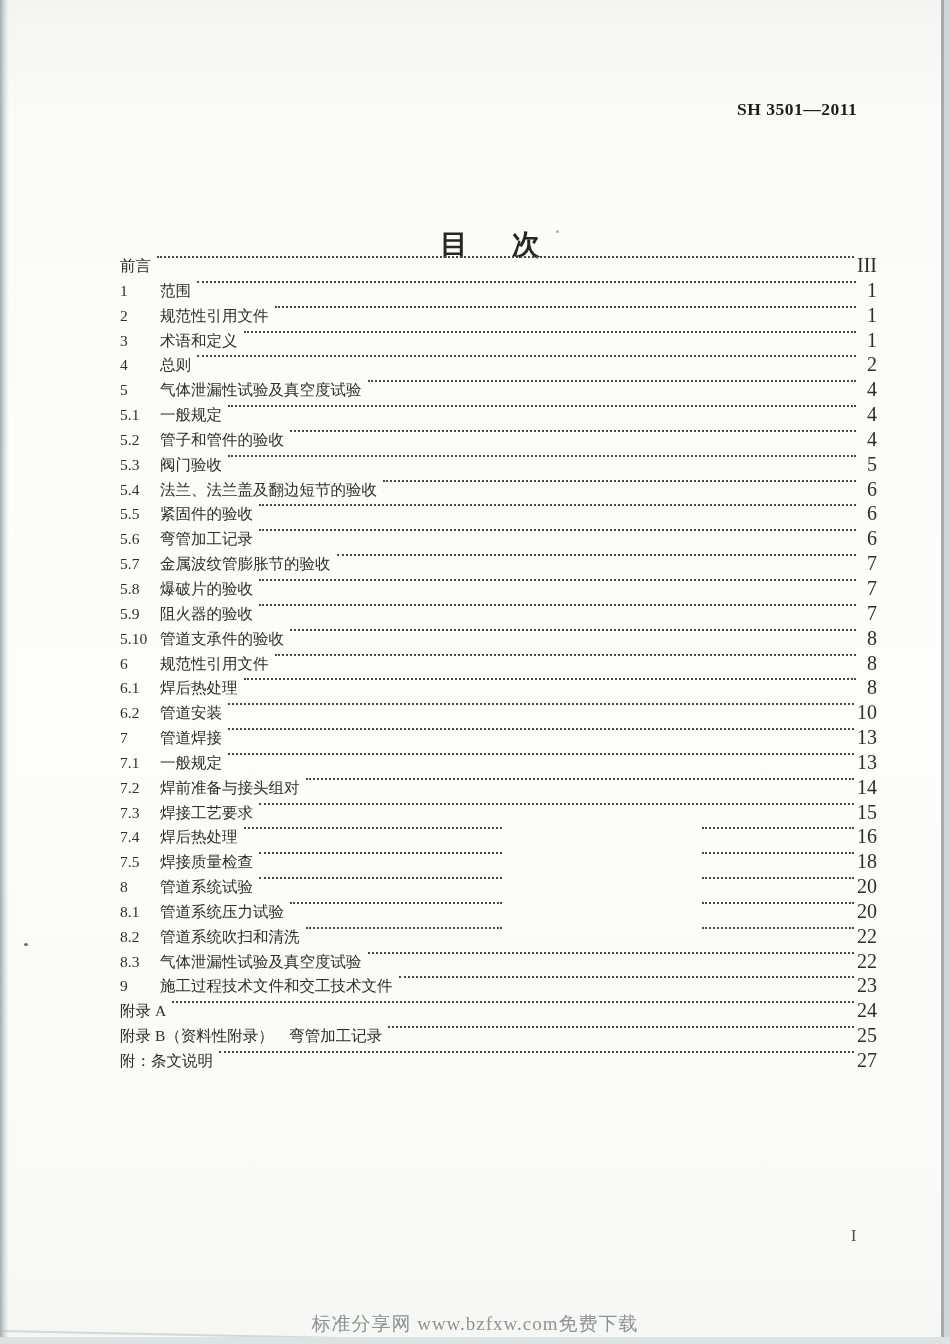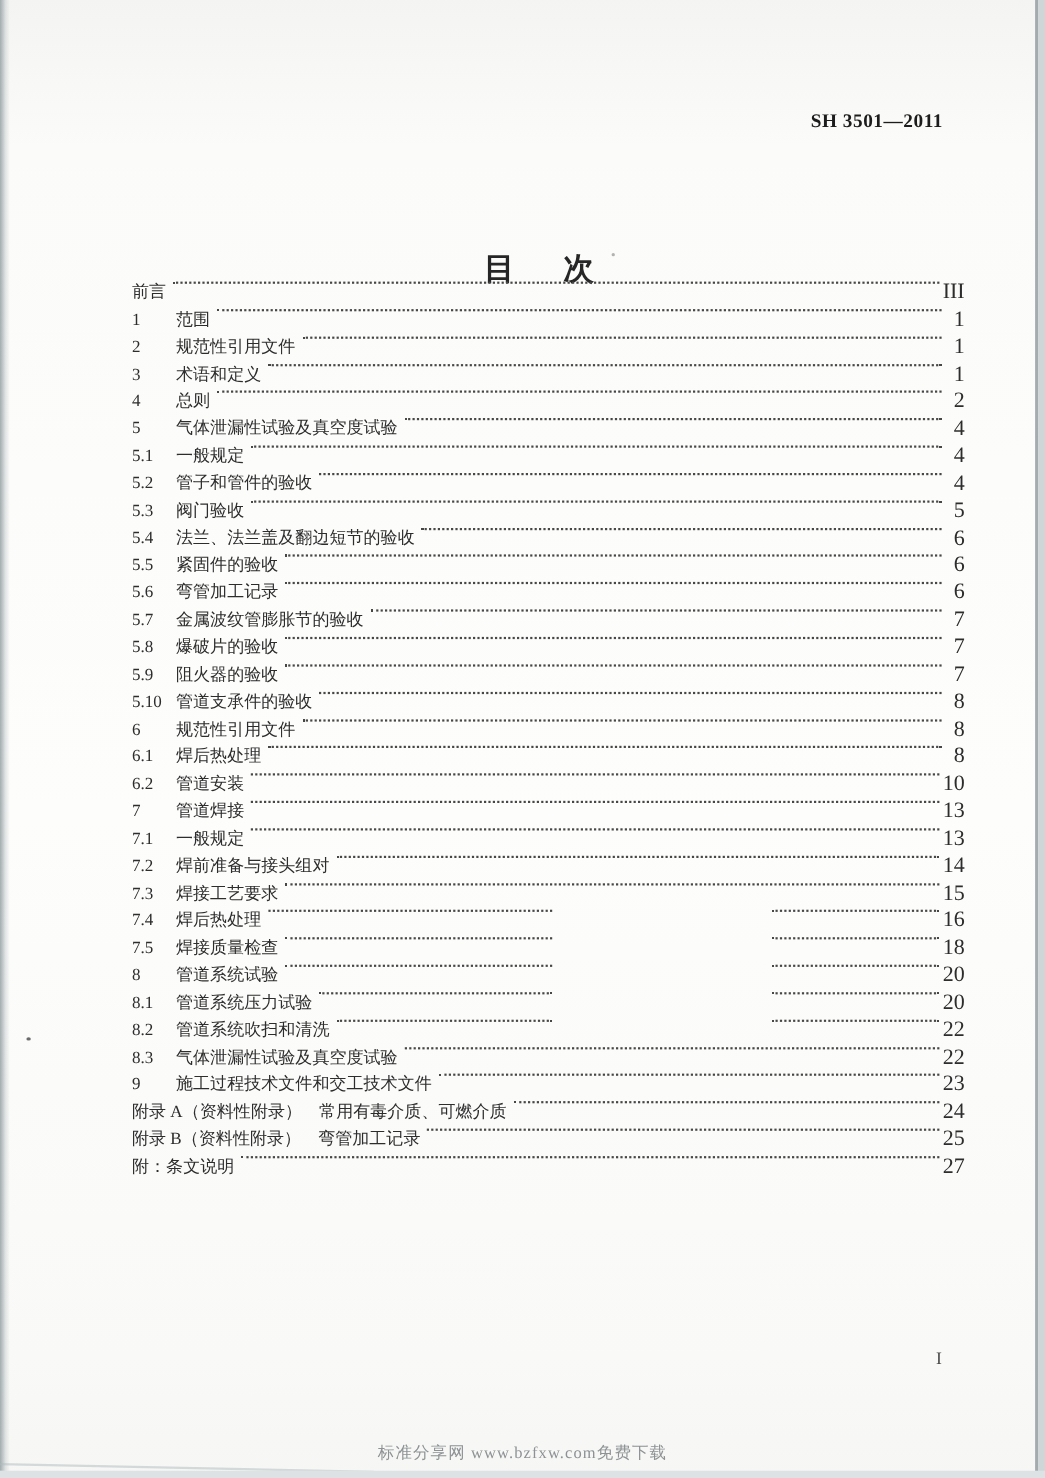--- a/index.html
+++ b/index.html
@@ -34,21 +34,21 @@
   .toc-row { display:flex; height:24.85px; font-size:15.5px; line-height:19px; white-space:nowrap; }
   .num  { flex:none; min-width:40px; }
   .title{ flex:none; }
   .dots1{ flex:1 1 auto; height:0; border-bottom:2px dotted #474747; margin:0 3px 4px 6px; }
   .gap-spacer { flex:none; width:197px; }
   .dots2{ flex:none; width:152px; height:0; border-bottom:2px dotted #474747; margin:0 3px 4px 0; }
   .pagenum { flex:none; min-width:18px; text-align:right; font-size:20px; }
   .folio { position:absolute; top:1227px; left:851px; font-size:16px; color:#4c4c4c; }
   .watermark {
     position:absolute; top:1311px; left:0; width:100%; text-align:center;
-    font-size:15px; letter-spacing:1px; color:#8e9294;
+    font-size:19px; letter-spacing:1px; color:#8e9294;
   }
 </style>
 </head>
 <body>
 
 <div class="page">
 
   <div class="edge-left"></div>
   <div class="edge-right-line"></div>
   <div class="edge-right-outer"></div>
@@ -272,21 +272,20 @@
   </div>
       <div class="toc-row">
     <span class="num">9</span>
     <span class="title">施工过程技术文件和交工技术文件</span>
     <span class="dots1"></span>
 
     <span class="pagenum">23</span>
   </div>
       <div class="toc-row">
     <span class="num">附录 A</span>
-    <span class="title">（资料性附录）　常用有毒介质、可燃介质</span>
     <span class="dots1"></span>
 
     <span class="pagenum">24</span>
   </div>
       <div class="toc-row">
     <span class="num">附录 B</span>
     <span class="title">（资料性附录）　弯管加工记录</span>
     <span class="dots1"></span>
 
     <span class="pagenum">25</span>

